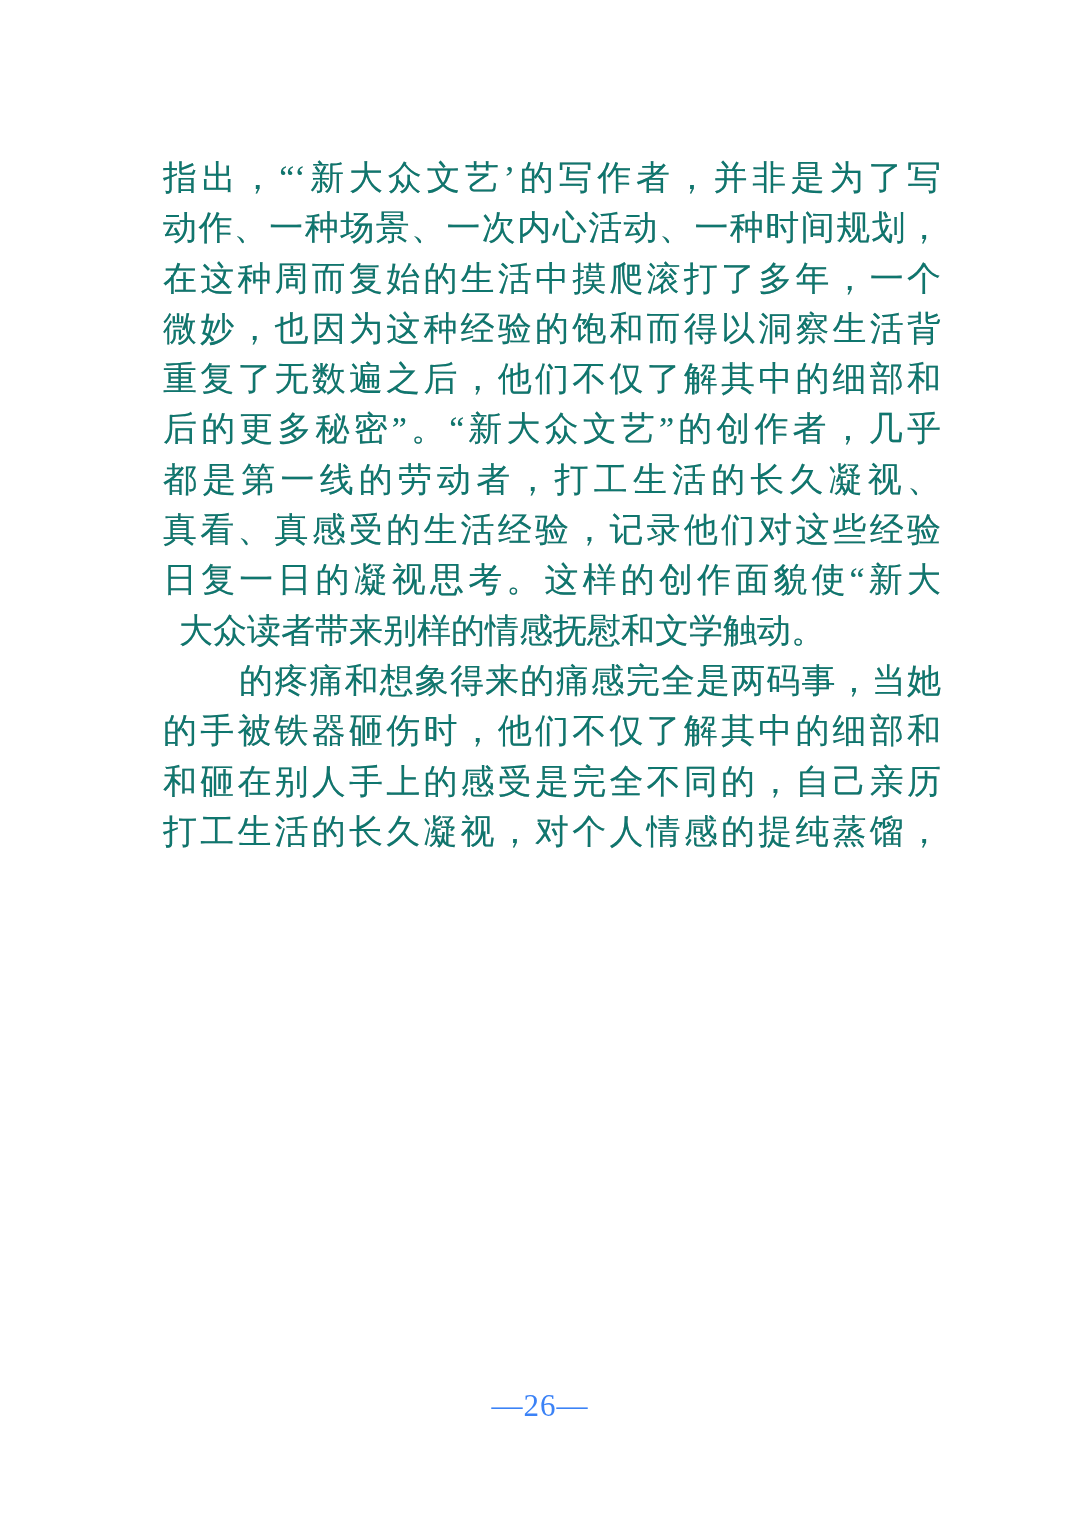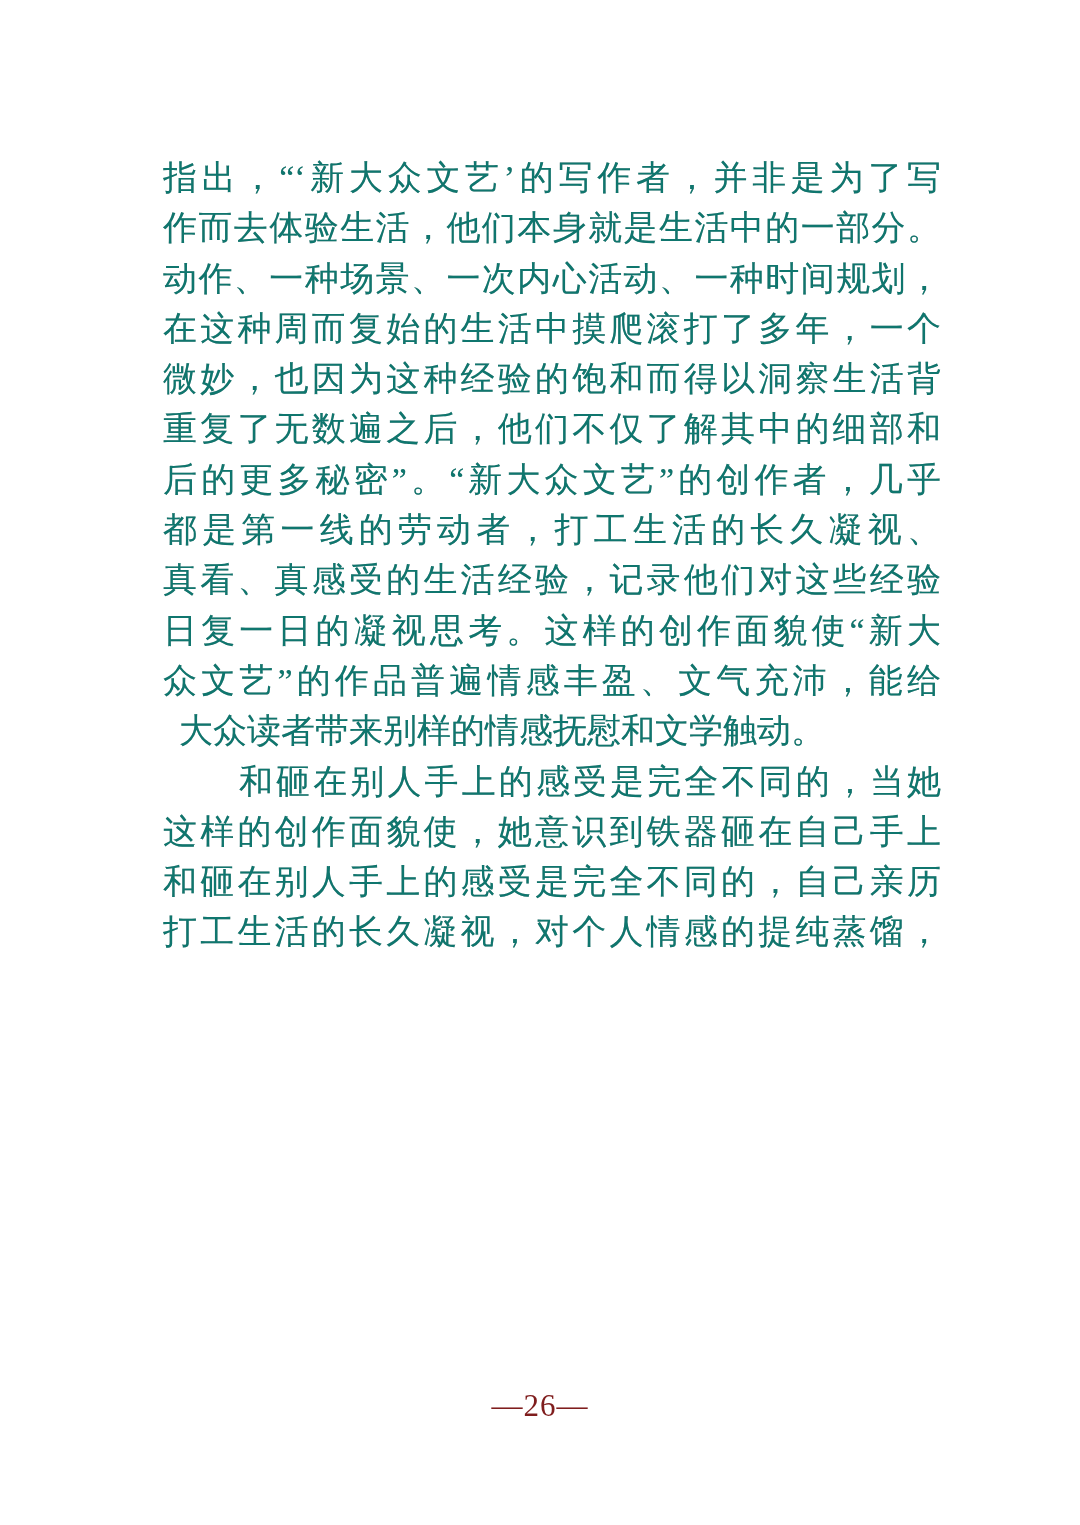--- a/index.html
+++ b/index.html
@@ -40,45 +40,43 @@
     text-indent: 76px;
   }
   .page-number {
     position: absolute;
     top: 1387px;
     left: 0;
     width: 100%;
     text-align: center;
     font-size: 31px;
     line-height: 38px;
-    color: #7f1d1d;
+    color: #3b82f6;
     letter-spacing: 1px;
     font-family: "Liberation Serif", "DejaVu Serif", serif;
   }
 </style>
 </head>
 <body>
 
 <div class="page">
 
   <div class="text-block">
     <div class="line">指出，“‘新大众文艺’的写作者，并非是为了写</div>
-    <div class="line">作而去体验生活，他们本身就是生活中的一部分。</div>
     <div class="line">动作、一种场景、一次内心活动、一种时间规划，</div>
     <div class="line">在这种周而复始的生活中摸爬滚打了多年，一个</div>
     <div class="line">微妙，也因为这种经验的饱和而得以洞察生活背</div>
     <div class="line">重复了无数遍之后，他们不仅了解其中的细部和</div>
     <div class="line">后的更多秘密”。“新大众文艺”的创作者，几乎</div>
     <div class="line">都是第一线的劳动者，打工生活的长久凝视、</div>
     <div class="line">真看、真感受的生活经验，记录他们对这些经验</div>
     <div class="line">日复一日的凝视思考。这样的创作面貌使“新大</div>
-    <div class="line">众文艺”的作品普遍情感丰盈、文气充沛，能给</div>
     <div class="line flush">大众读者带来别样的情感抚慰和文学触动。</div>
-    <div class="line indent">和砸在别人手上的感受是完全不同的，当她</div>
-    <div class="line">这样的创作面貌使，她意识到铁器砸在自己手上</div>
+    <div class="line indent">的疼痛和想象得来的痛感完全是两码事，当她</div>
+    <div class="line">的手被铁器砸伤时，他们不仅了解其中的细部和</div>
     <div class="line">和砸在别人手上的感受是完全不同的，自己亲历</div>
     <div class="line">打工生活的长久凝视，对个人情感的提纯蒸馏，</div>
 
   </div>
 
   <div class="page-number">—26—</div>
 
 </div>
 
 </body></html>

